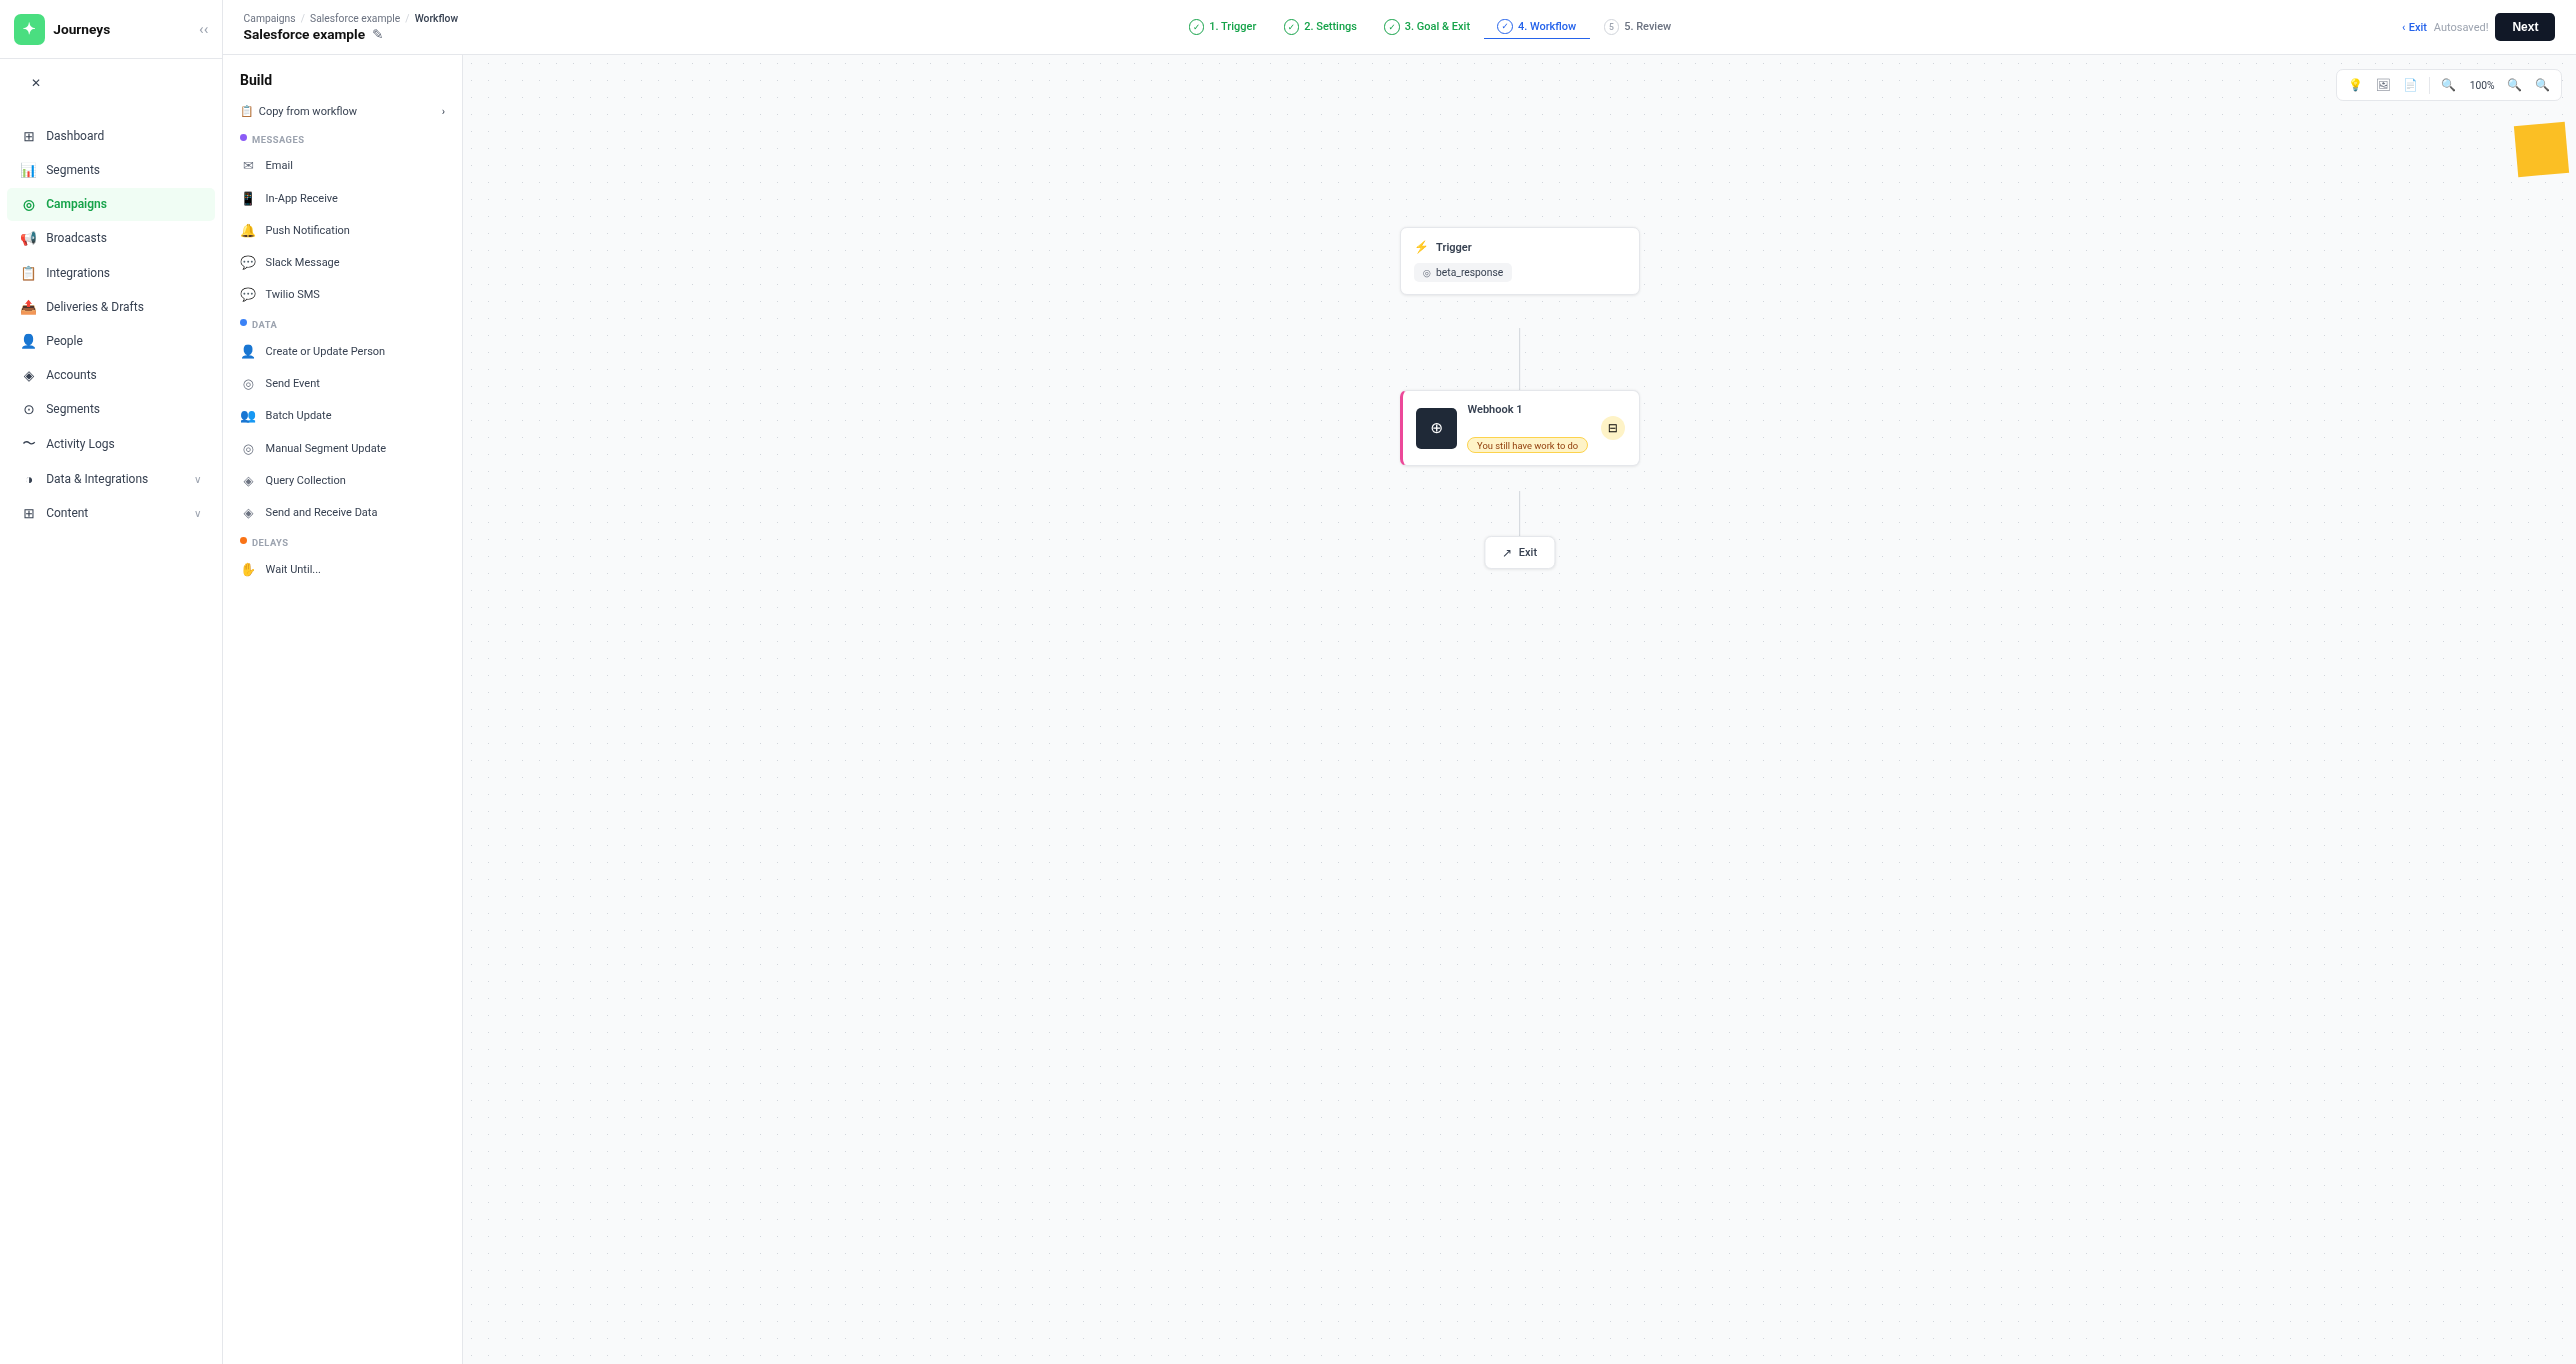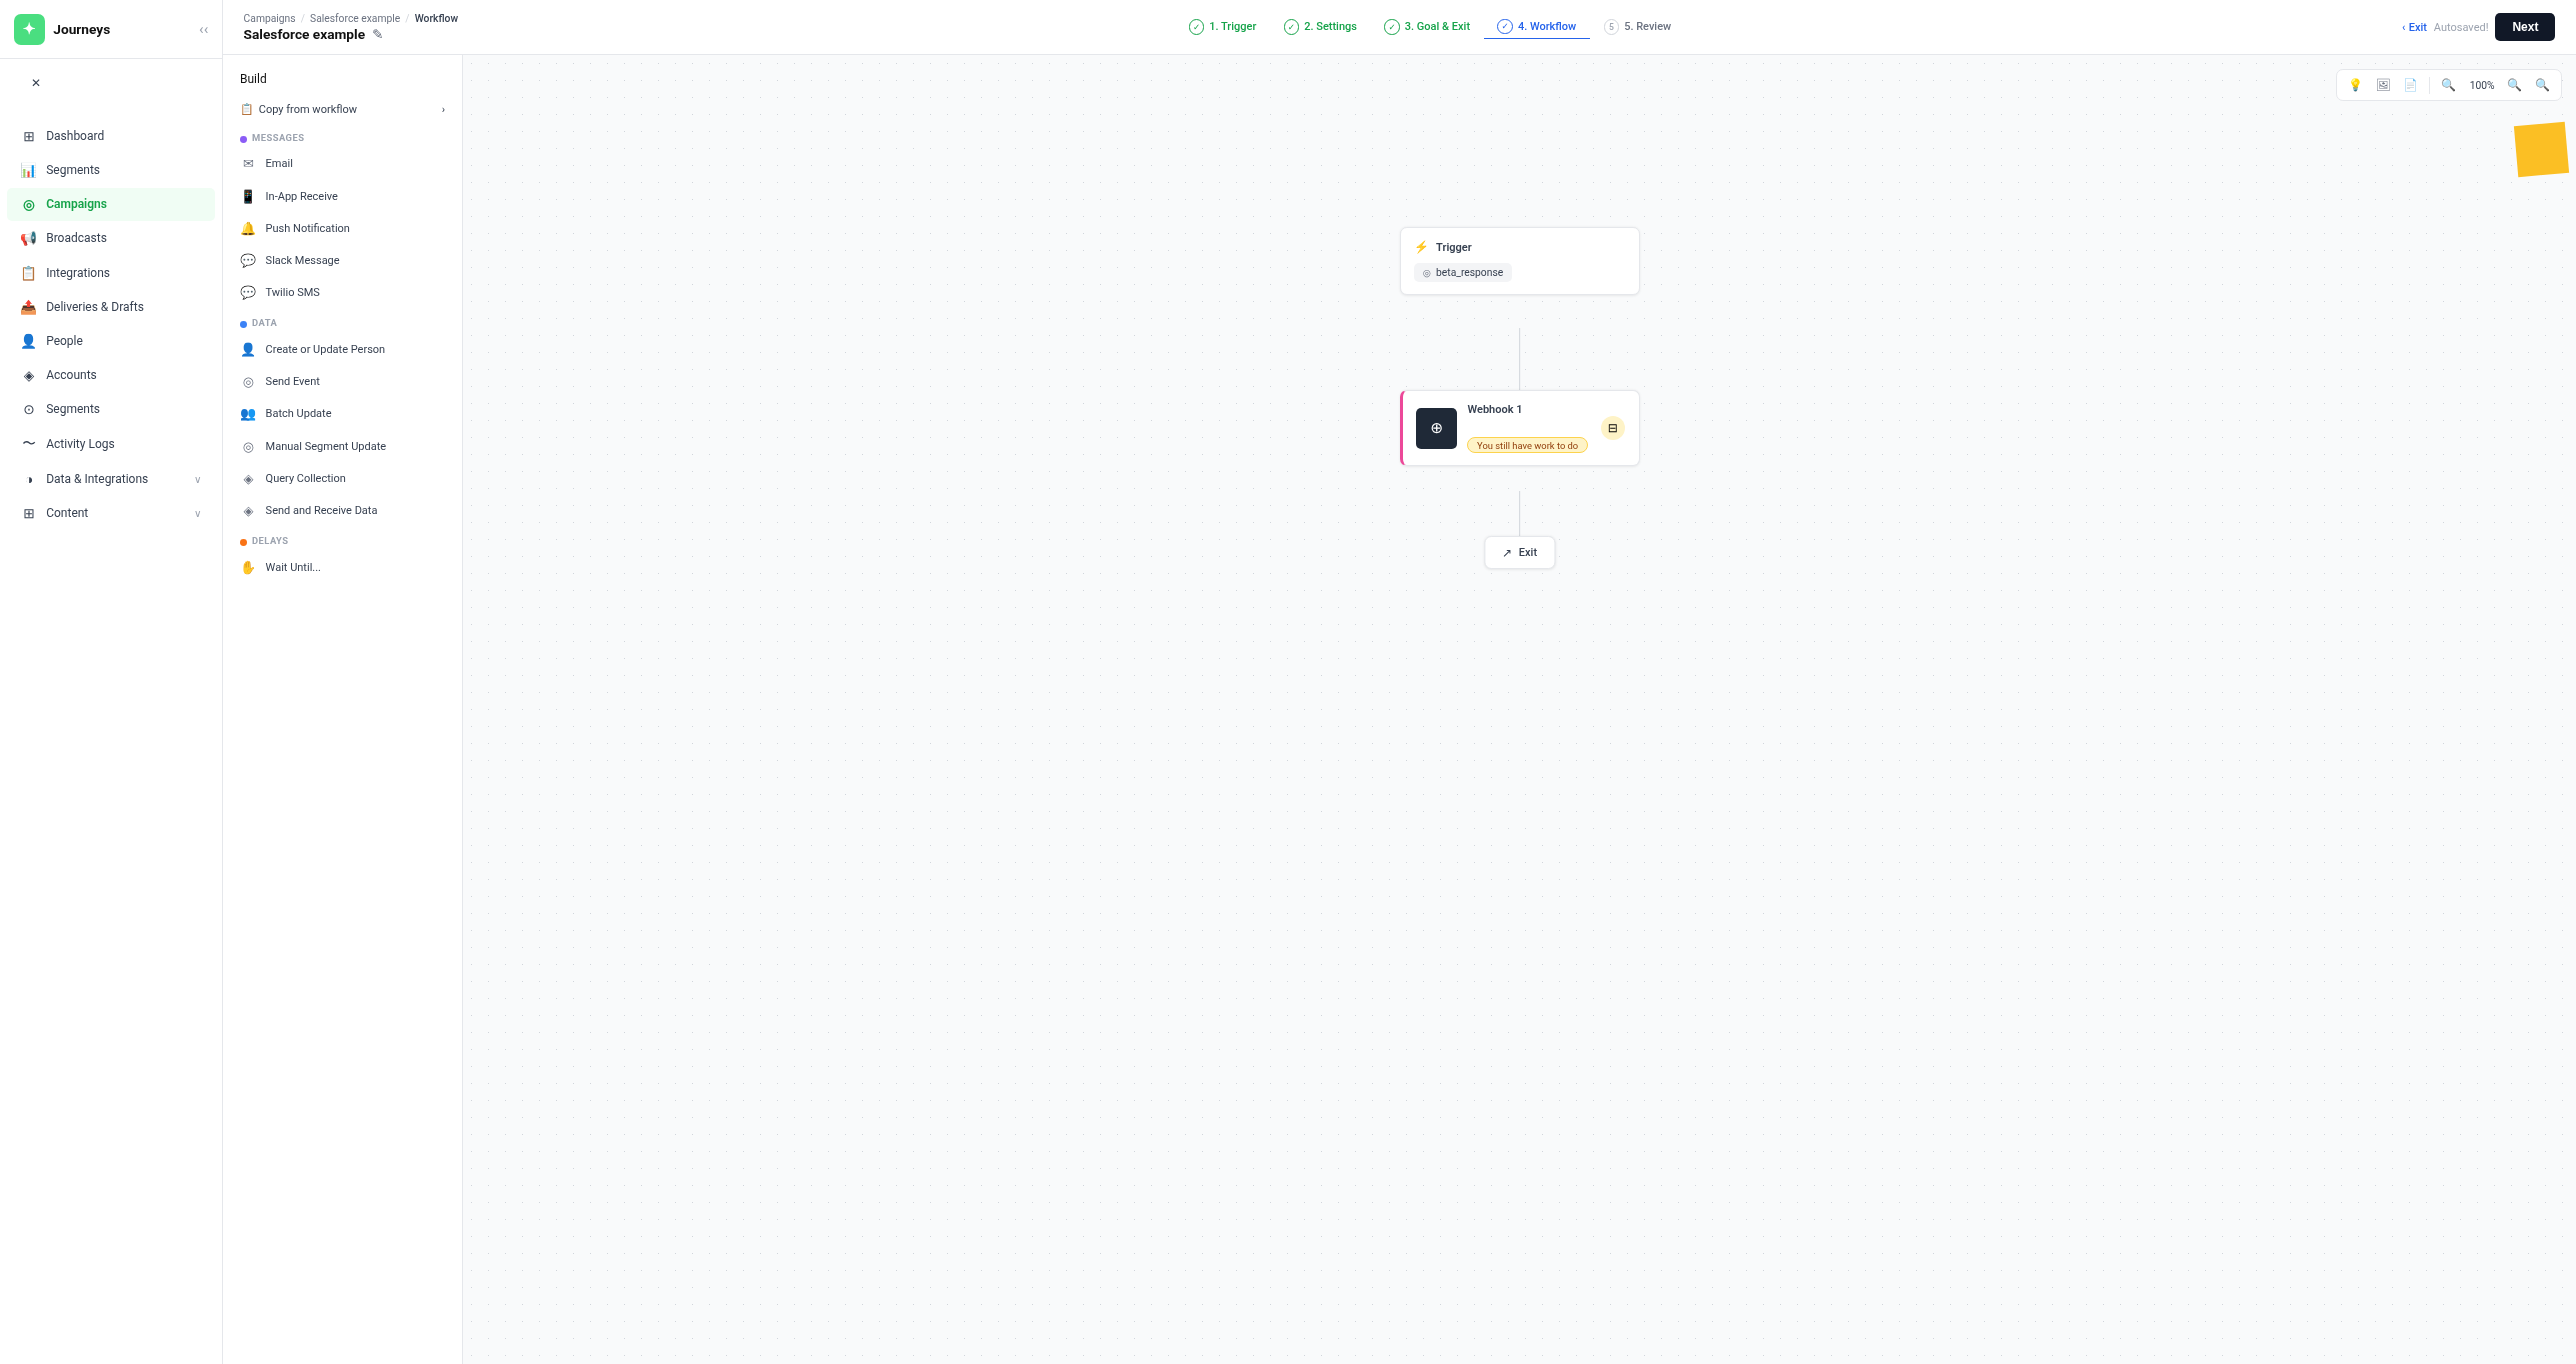--- a/index.html
+++ b/index.html
@@ -48,23 +48,23 @@
     .breadcrumb-row { display: flex; align-items: center; gap: 5.1px; color: #6b7280; font-size: 10.3px; margin-bottom: 1.7px; }
     .workflow-title-row { display: flex; align-items: center; gap: 6.9px; }
     .workflow-title { font-size: 13.7px; font-weight: 700; color: #111; }
 
     
     .workflow-area { display: flex; flex: 1; overflow: hidden; }
 
     
     .build-panel { width: 240px; background: #fff; border-right: 0.9px solid #e5e7eb; overflow-y: auto; flex-shrink: 0; }
     .build-header { padding: 17px 17px 10.3px; }
-    .build-title { font-size: 12px; font-weight: 400; color: #111; }
+    .build-title { font-size: 14px; font-weight: 700; color: #111; }
     .copy-workflow { display: flex; align-items: center; gap: 5.1px; padding: 6.9px 17px; color: #374151; font-size: 11px; cursor: pointer; }
-    .section-header { padding: 8.6px 17px 5.1px; font-size: 9.4px; font-weight: 700; color: #9ca3af; text-transform: uppercase; letter-spacing: 0.05em; display: flex; align-items: flex-end; gap: 5.1px; }
+    .section-header { padding: 8.6px 17px 5.1px; font-size: 9.4px; font-weight: 700; color: #9ca3af; text-transform: uppercase; letter-spacing: 0.05em; display: flex; align-items: flex-start; gap: 5.1px; }
     .section-dot { width: 6.9px; height: 6.9px; border-radius: 50%; }
     .dot-purple { background: #8b5cf6; }
     .dot-blue { background: #3b82f6; }
     .dot-orange { background: #f97316; }
     .panel-item { display: flex; align-items: center; gap: 8.6px; padding: 8.6px 17px; cursor: pointer; color: #374151; font-size: 11px; }
     .panel-icon { font-size: 13px; width: 17px; text-align: center; color: #6b7280; }
 
     
     .canvas { flex: 1; background: #f9fafb; position: relative; overflow: hidden; }
     .canvas-bg { position: absolute; inset: 0; background-image: radial-gradient(circle, #d1d5db 0.9px, transparent 0.9px); background-size: 17px 17px; }

